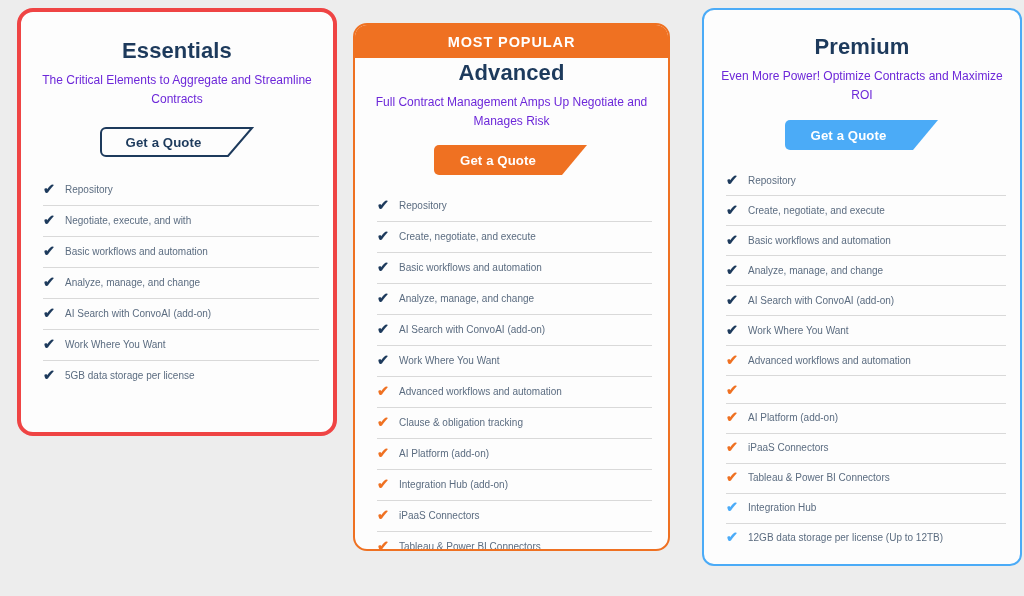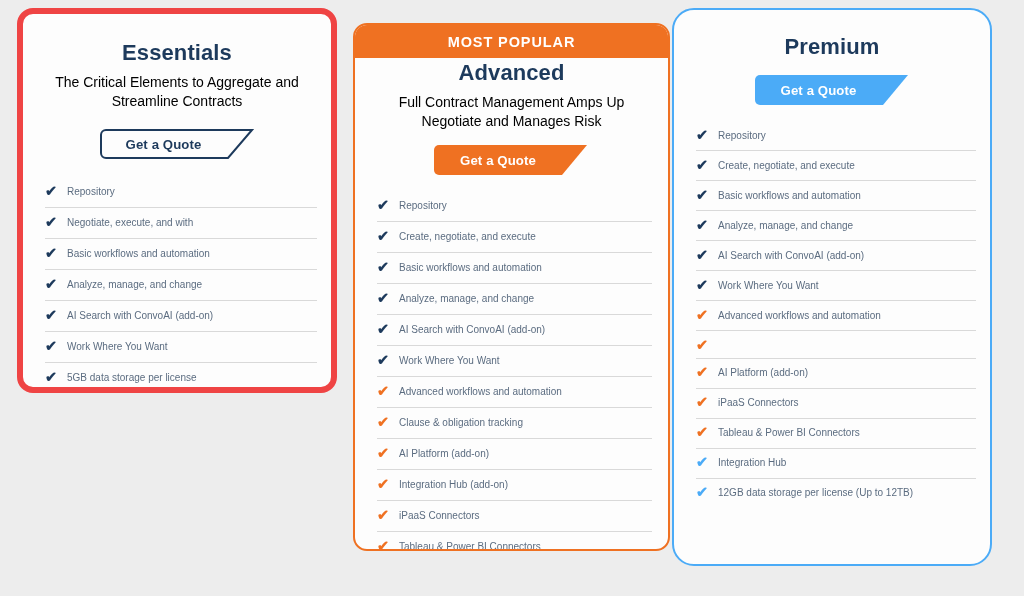--- a/index.html
+++ b/index.html
@@ -26,42 +26,42 @@
     position: absolute;
     background: #fdfdfd;
     border-radius: 14px;
     box-sizing: border-box;
   }
 
   .card-essentials {
     left: 17px;
     top: 8px;
     width: 320px;
-    height: 385px;
-    border: 6px solid #ef4444;
+    height: 428px;
+    border: 4px solid #ef4444;
     border-radius: 16px;
   }
 
   .card-advanced {
     left: 353px;
     top: 23px;
     width: 317px;
     height: 528px;
     border: 2px solid #ef7122;
     border-radius: 14px;
     overflow: hidden;
   }
 
   .card-premium {
-    left: 672px;
+    left: 702px;
     top: 8px;
     width: 320px;
     height: 558px;
     border: 2px solid #4babf7;
-    border-radius: 22px;
+    border-radius: 12px;
   }
 
   
   .popular-banner {
     height: 33px;
     background: #ef7122;
     color: #ffffff;
     font-size: 14.5px;
     font-weight: bold;
     letter-spacing: 0.9px;
@@ -75,22 +75,22 @@
     text-align: center;
     padding: 0 14px;
   }
   .plan-title {
     color: #1d3a5c;
     font-weight: bold;
     font-size: 22px;
     letter-spacing: 0.1px;
   }
   .plan-sub {
-    color: #000000;
-    font-size: 14px;
+    color: #6d28d9;
+    font-size: 12px;
     line-height: 19px;
     margin-top: 7px;
   }
 
   
   .quote-btn {
     position: relative;
     display: block;
     margin: 8px auto;
     width: 155px;
@@ -288,20 +288,21 @@
         <li class="feature-item">
           <span class="check orange">✔</span>
           <span class="feature-text">8GB data storage per license</span>
         </li>
       </ul>
   </div>
 
   <div class="card card-premium">
     <div class="card-head" style="padding-top:24px;">
       <div class="plan-title">Premium</div>
+      <div class="plan-sub">Even More Power! Optimize Contracts and Maximize ROI</div>
     </div>
     <div style="margin-top:15px;">
       <button class="quote-btn btn-solid-blue">
         <svg class="btn-svg" viewBox="0 0 155 30">
           <path d="M5,0 L153,0 L128,30 L5,30 A5,5 0 0 1 0,25 L0,5 A5,5 0 0 1 5,0 Z" fill="#4babf7"></path>
         </svg>
         <span class="btn-label">Get a Quote</span>
       </button>
     </div>
     <ul class="feature-list" style="margin-top:16px;">

